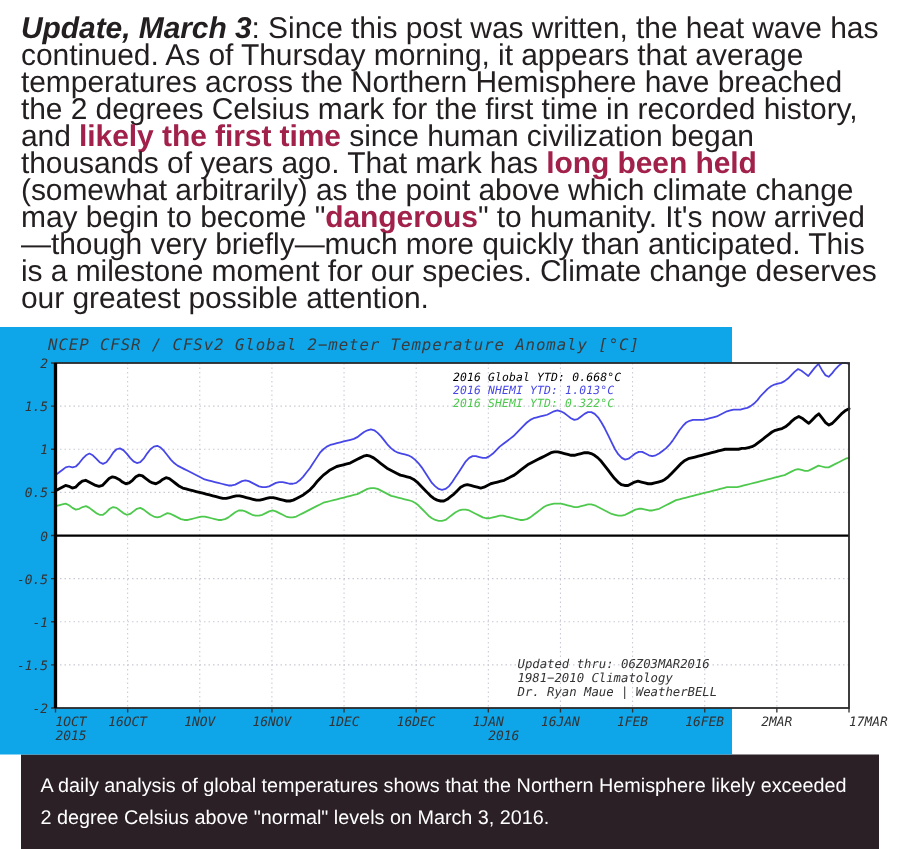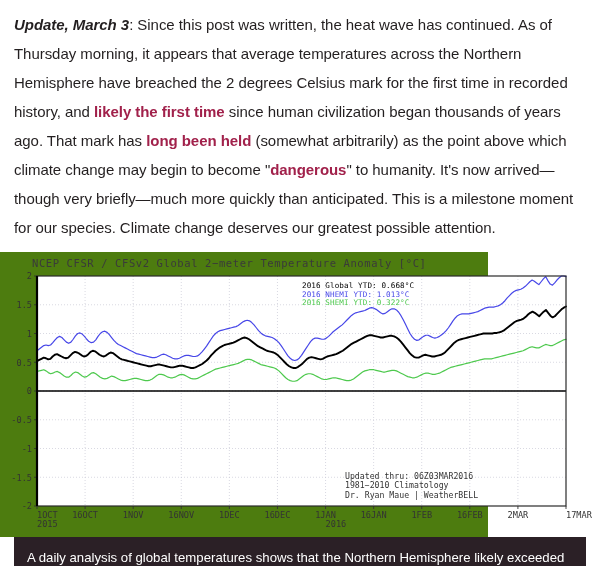--- a/index.html
+++ b/index.html
@@ -8,35 +8,36 @@
     width: 600px; height: 566px;
     background: #ffffff;
     font-family: "Liberation Sans", sans-serif;
     color: #1a1a1a;
     overflow: hidden;
   }
 
   
   .article { padding: 10px 14px 0 14px; }
   .intro {
-    font-size: 15px;
-    line-height: 29px;
+    font-size: 20px;
+    line-height: 18px;
     color: #231f20;
     margin: 0;
     letter-spacing: -0.05px;
   }
   .intro .lead { font-weight: bold; font-style: italic; }
   .intro .lnk { color: #a1214b; font-weight: bold; }
 
   
   .figure { margin-top: 10px; width: 600px; }
   .chart-img {
     position: relative;
     width: 488px; height: 285px;
-    background: #4d7c0f;
+    background: #0ea5e9;
+    font-style: italic;
   }
   .chart-img svg { display: block; }
 
   
   .caption-bar {
     margin: 0 14px;
     background: #2b2026;
     color: #ffffff;
     padding: 10px 13px 11px 13px;
     font-size: 13.2px;

